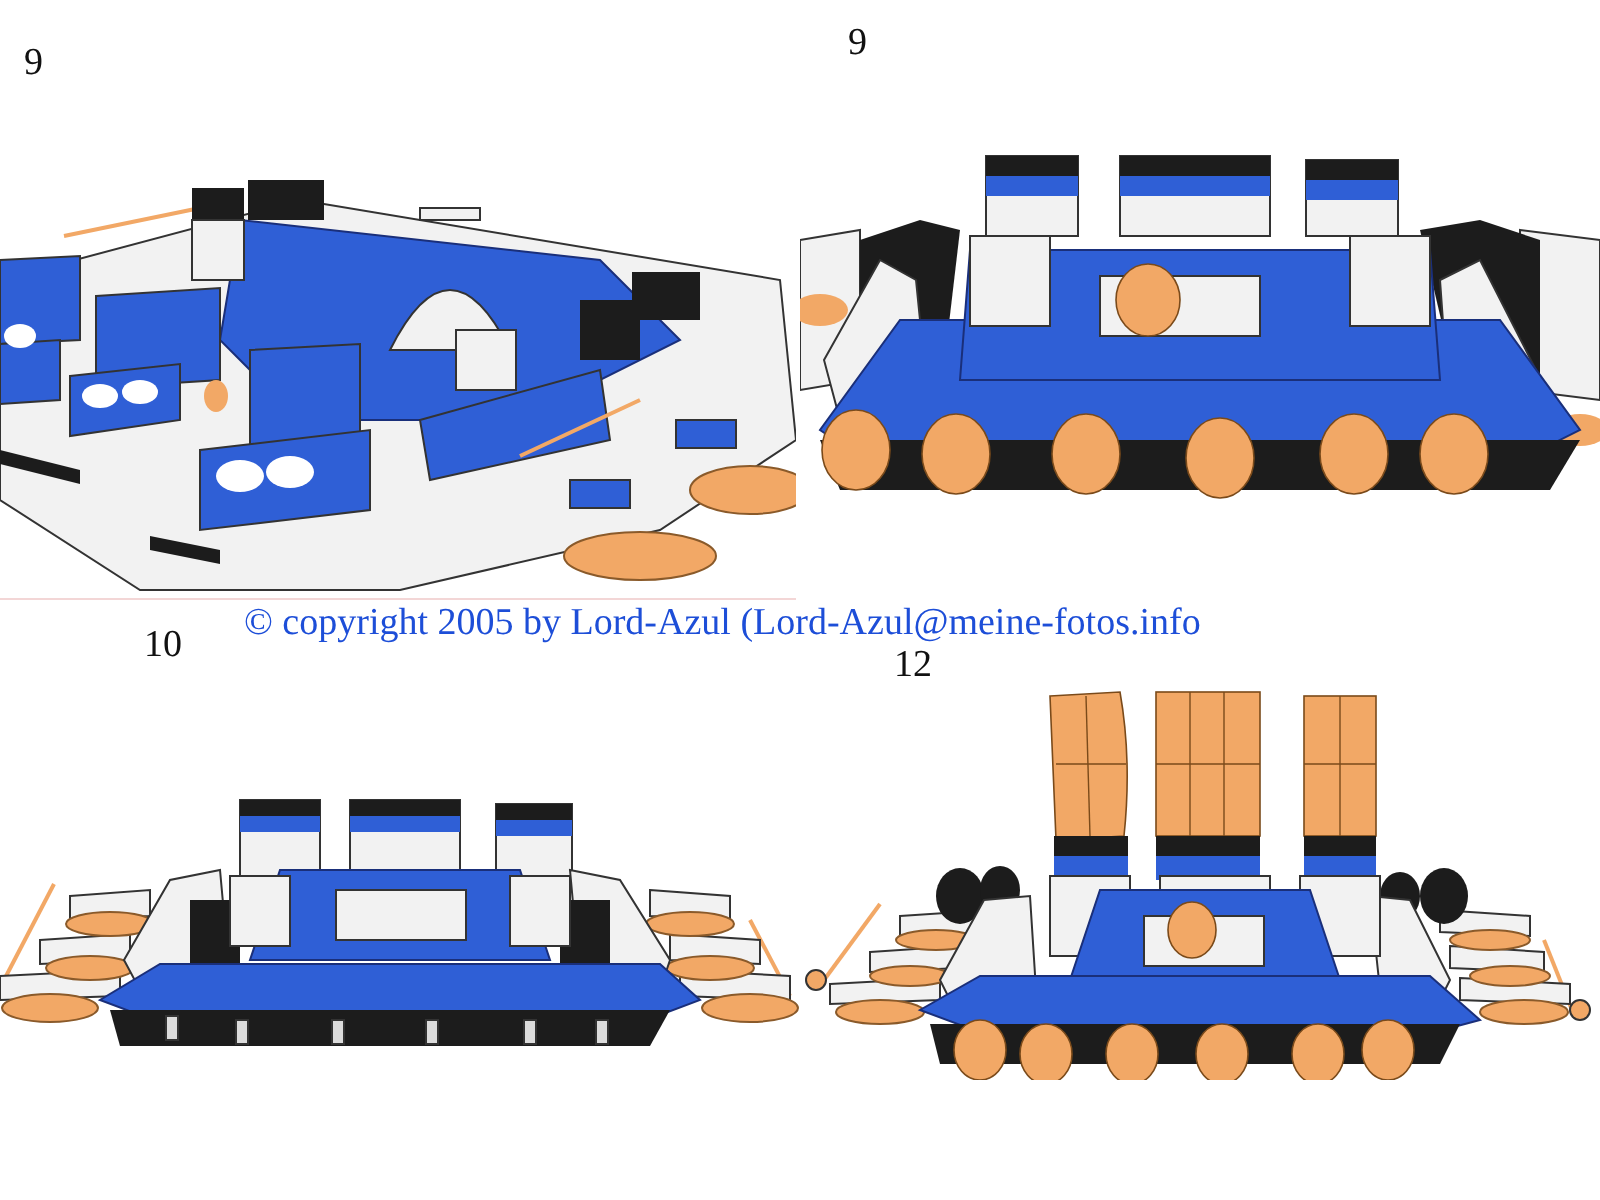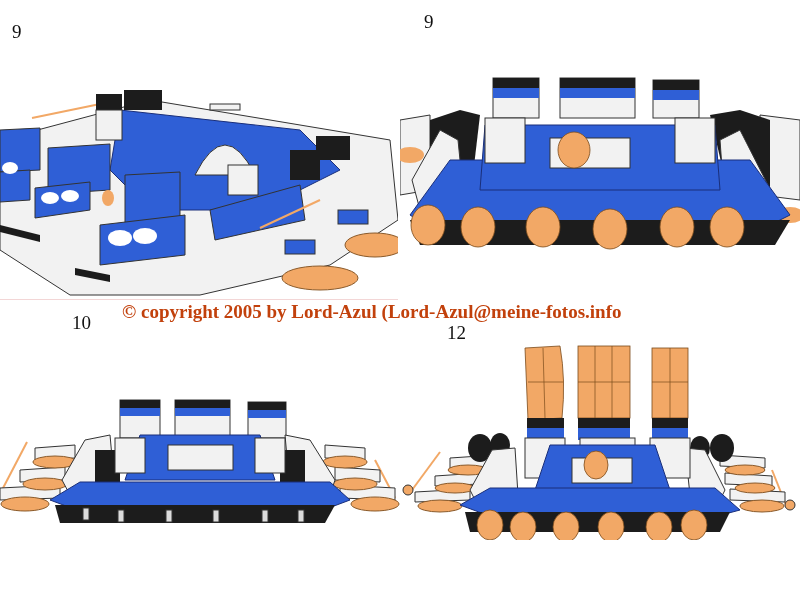--- a/index.html
+++ b/index.html
@@ -1,20 +1,20 @@
 <!DOCTYPE html>
 <html><head>
 <meta charset="utf-8">
 <style>
   html,body{margin:0;padding:0;background:#fff;}
   body{width:800px;height:600px;position:relative;overflow:hidden;font-family:"Liberation Serif","DejaVu Serif",serif;}
   .step-num{position:absolute;color:#111;font-size:19px;line-height:1;}
   .panel{position:absolute;overflow:hidden;background:#fff;}
   .panel svg{display:block;}
-  .copyright{position:absolute;left:122px;top:302px;font-size:19px;color:#c2410c;white-space:nowrap;line-height:1;font-weight:bold;}
+  .copyright{position:absolute;left:122px;top:302px;font-size:19px;color:#1d4ed8;white-space:nowrap;line-height:1;}
   .sep{position:absolute;left:0;top:299px;width:398px;height:1px;background:#f3d6d6;}
 </style>
 </head>
 <body>
 
 <div class="step-num" style="left:12px;top:22px;">9</div>
 <div class="step-num" style="left:424px;top:12px;">9</div>
 <div class="step-num" style="left:36px;top:313px;margin-left:36px;">10</div>
 <div class="step-num" style="left:447px;top:323px;">12</div>
 

